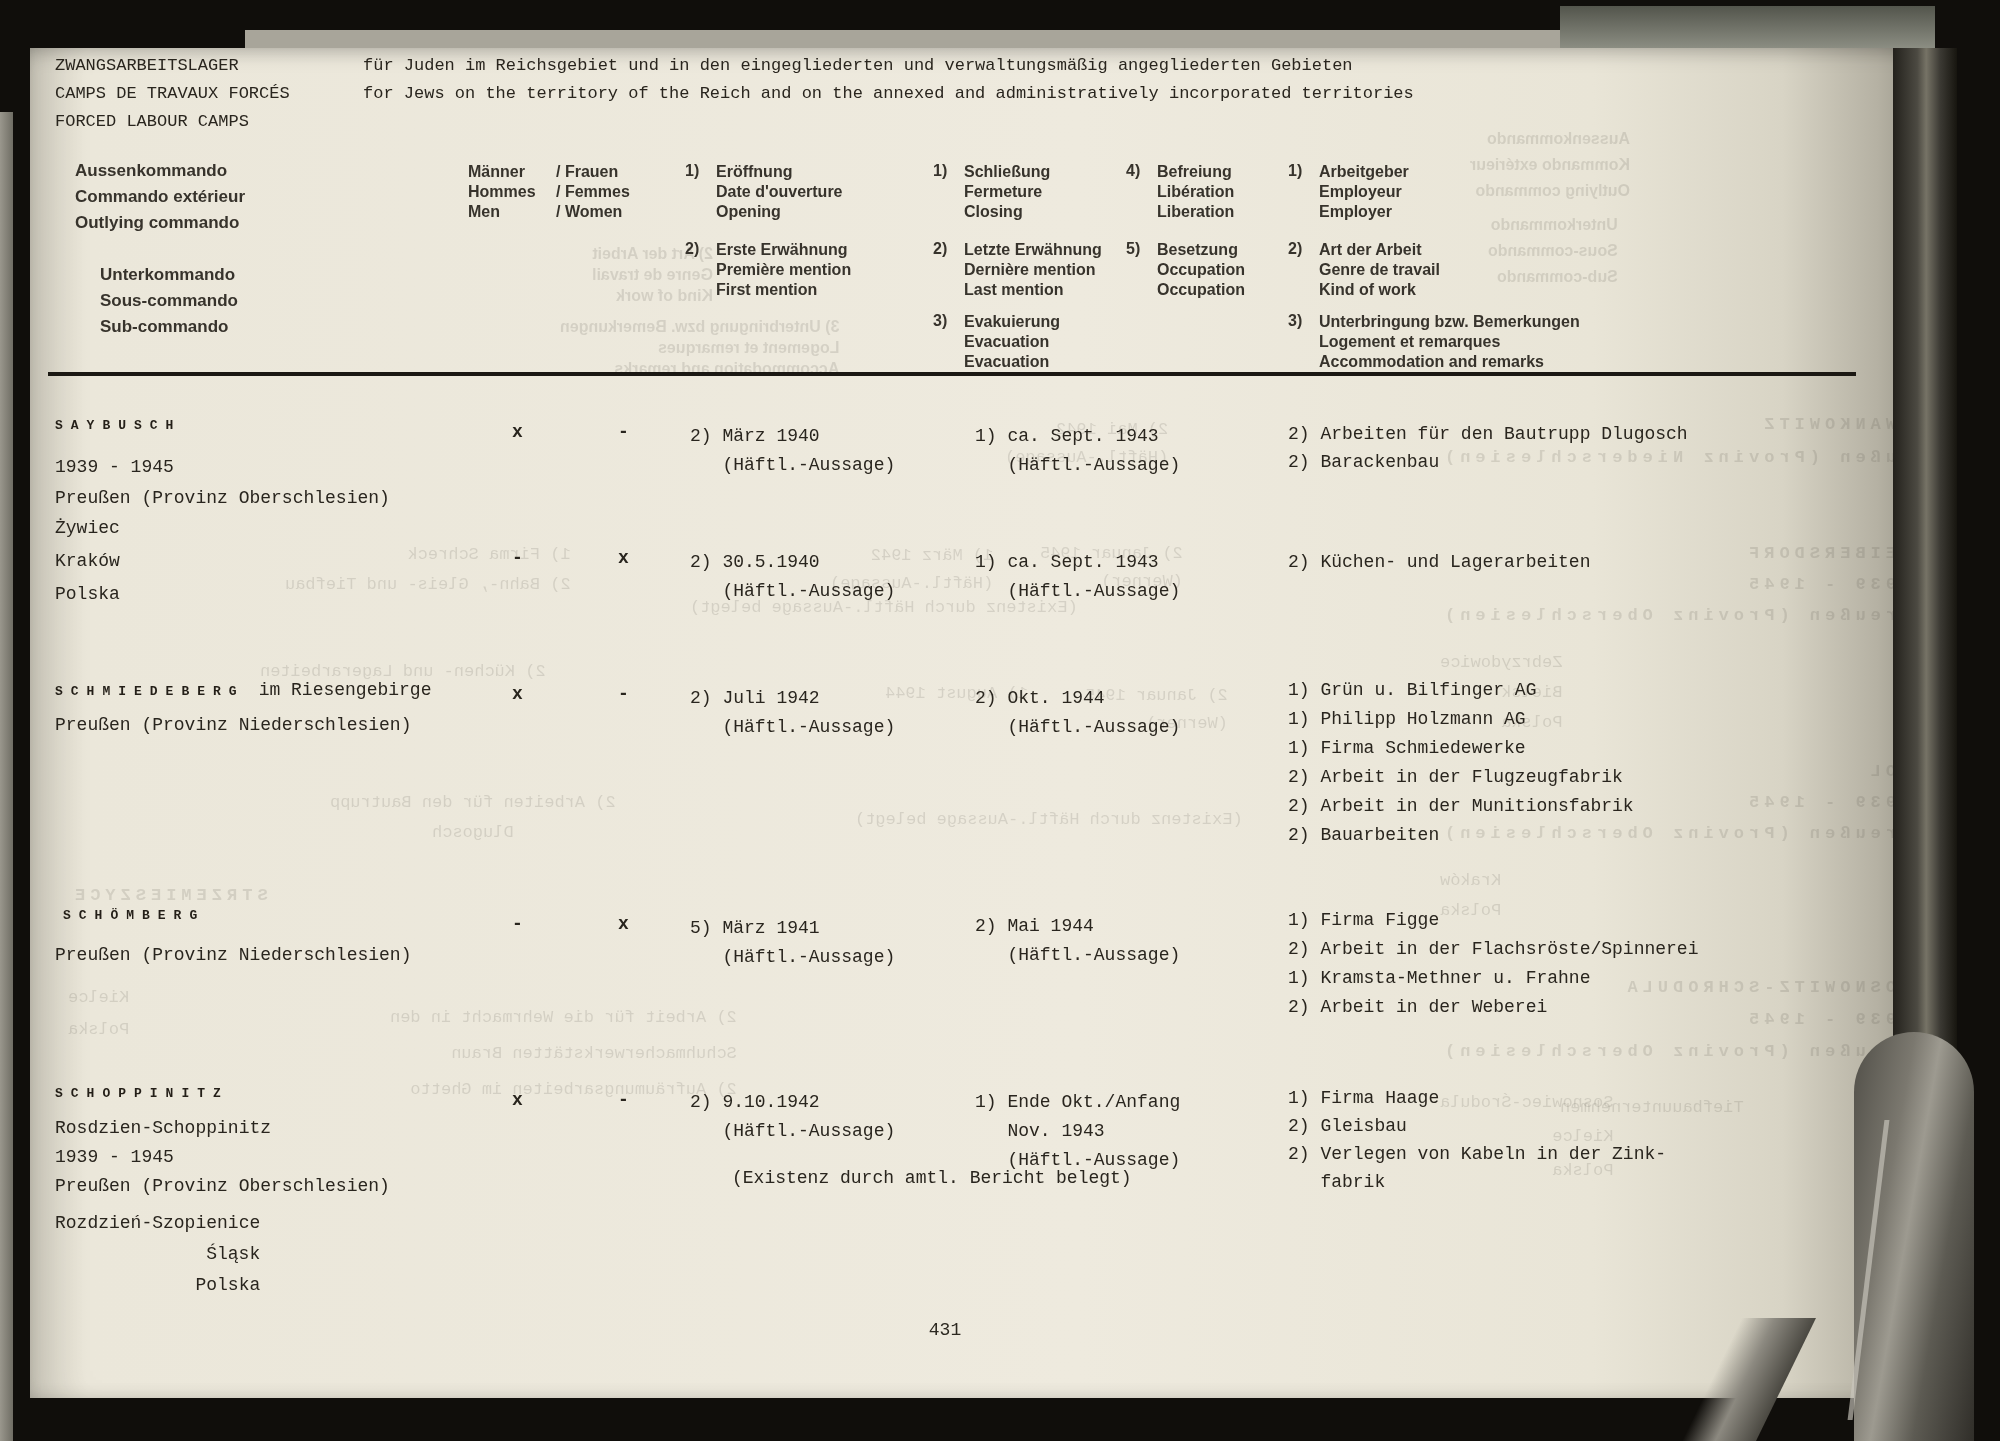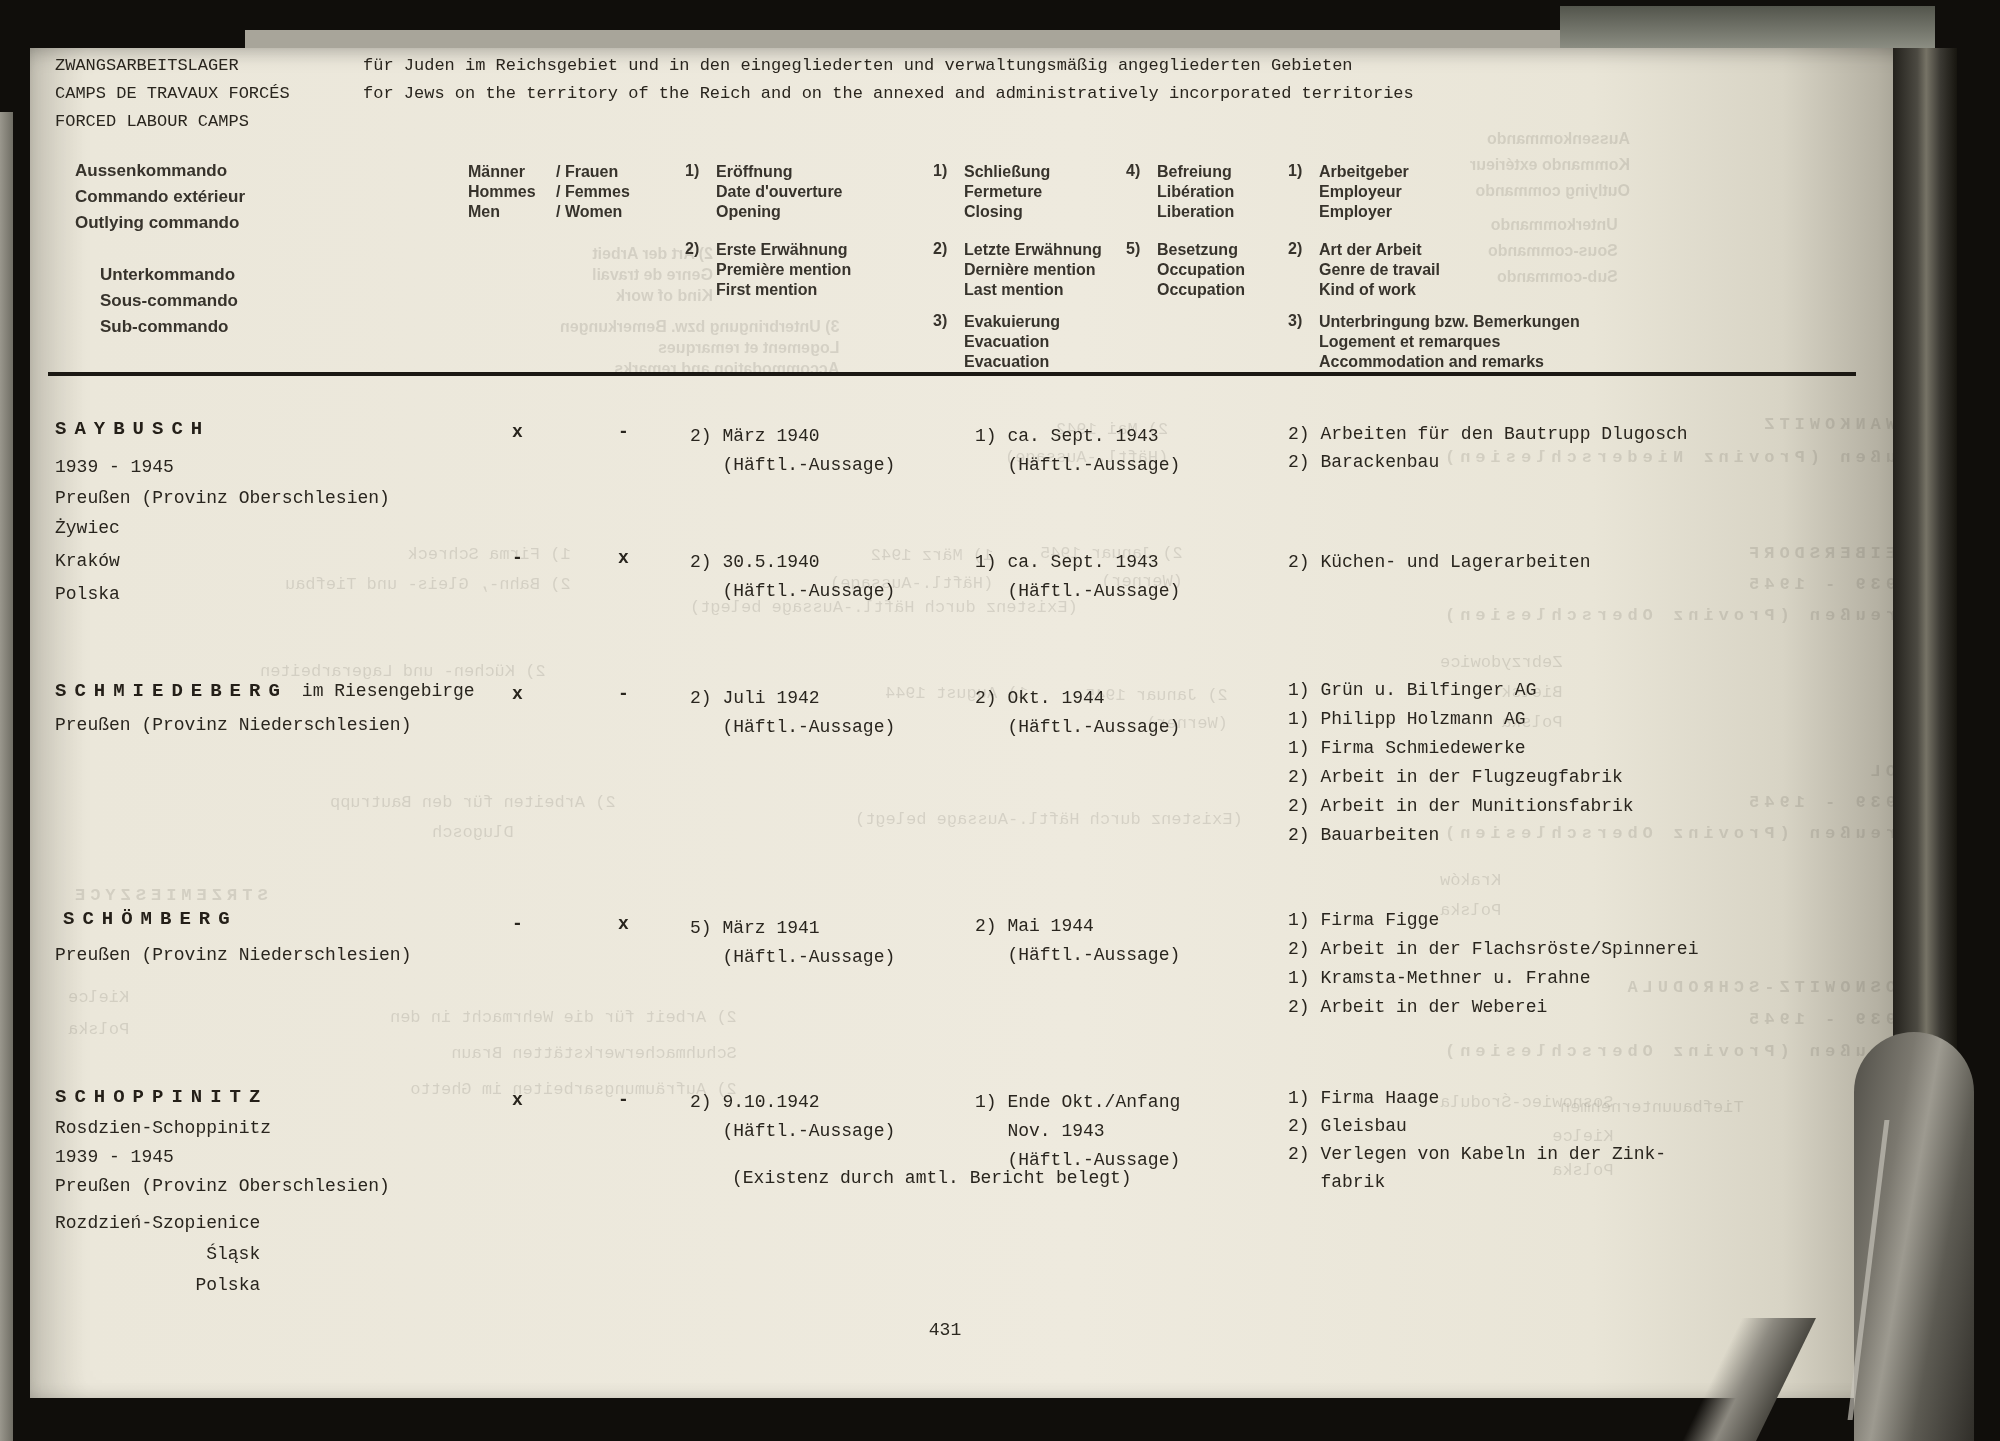--- a/index.html
+++ b/index.html
@@ -20,21 +20,21 @@
     background:linear-gradient(100deg,#514f48,#7b786f 32%,#9d9a90 46%,#5d5b53 68%,#302e29);}
   .rod-diag{position:absolute;left:1712px;top:1318px;width:74px;height:123px;transform:skewX(-26deg);
     background:linear-gradient(90deg,rgba(140,137,128,0),#8c8980 45%,#4a4841);}
   .rod-highlight{position:absolute;left:1866px;top:1120px;width:5px;height:300px;transform:skewX(-7deg);
     background:#cbc8be;opacity:.65;}
 
   
   .t{position:absolute;color:#29251e;font-size:18px;white-space:pre;}
   .title{font-size:17px;line-height:28px;}
   .stack div{white-space:pre;}
-  .camp-name{letter-spacing:8px;font-size:19px;font-weight:700;color:#241f18;text-align:right;}
+  .camp-name{letter-spacing:8px;font-size:13px;font-weight:700;color:#241f18;text-align:right;}
   .camp-suffix{margin-left:14px;font-size:18px;letter-spacing:0;font-weight:400;}
   .mark{font-size:18px;font-weight:700;}
   .leg-item{position:absolute;display:flex;gap:9px;
     font-family:"Liberation Sans",sans-serif;font-weight:700;font-size:16px;color:#37332c;}
   .leg-item .num{width:22px;}
   .leg-item .lines div{line-height:20px;white-space:pre;}
   .leg-plain{position:absolute;font-family:"Liberation Sans",sans-serif;font-weight:700;
     font-size:17px;color:#37332c;}
   .rule{position:absolute;left:48px;top:372px;width:1808px;height:4px;background:#1b1813;}
   .pagenum{position:absolute;left:885px;top:1320px;width:120px;text-align:center;

